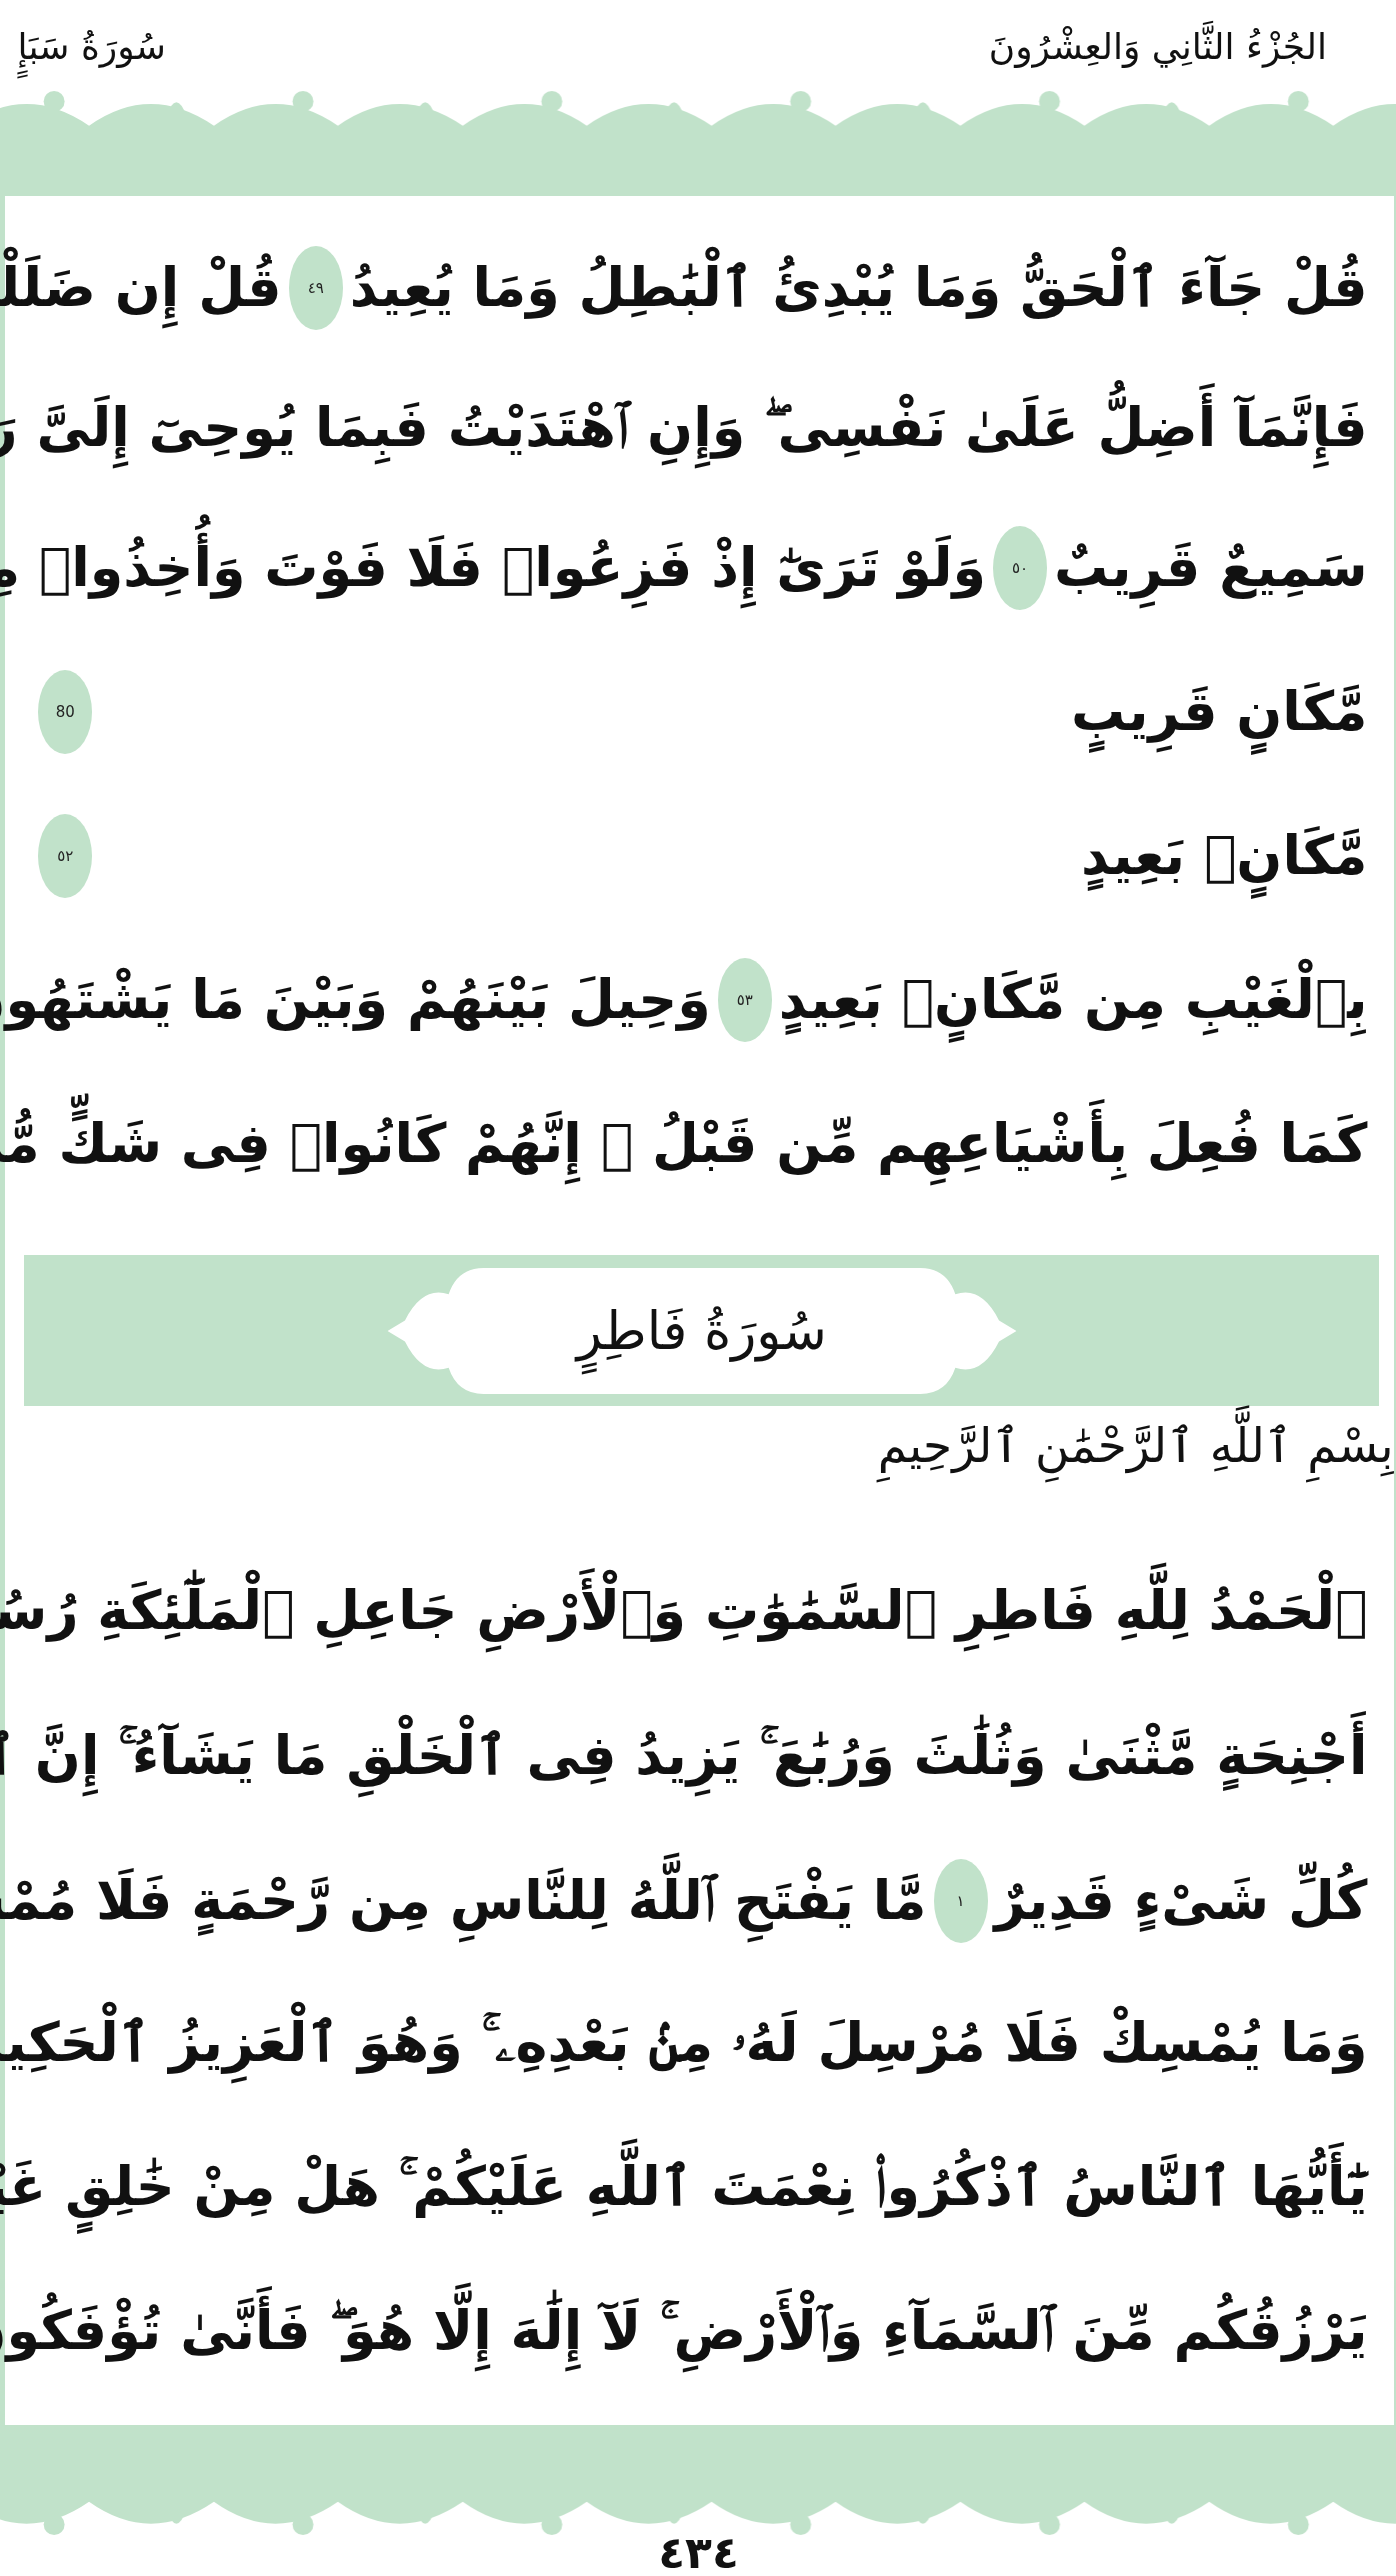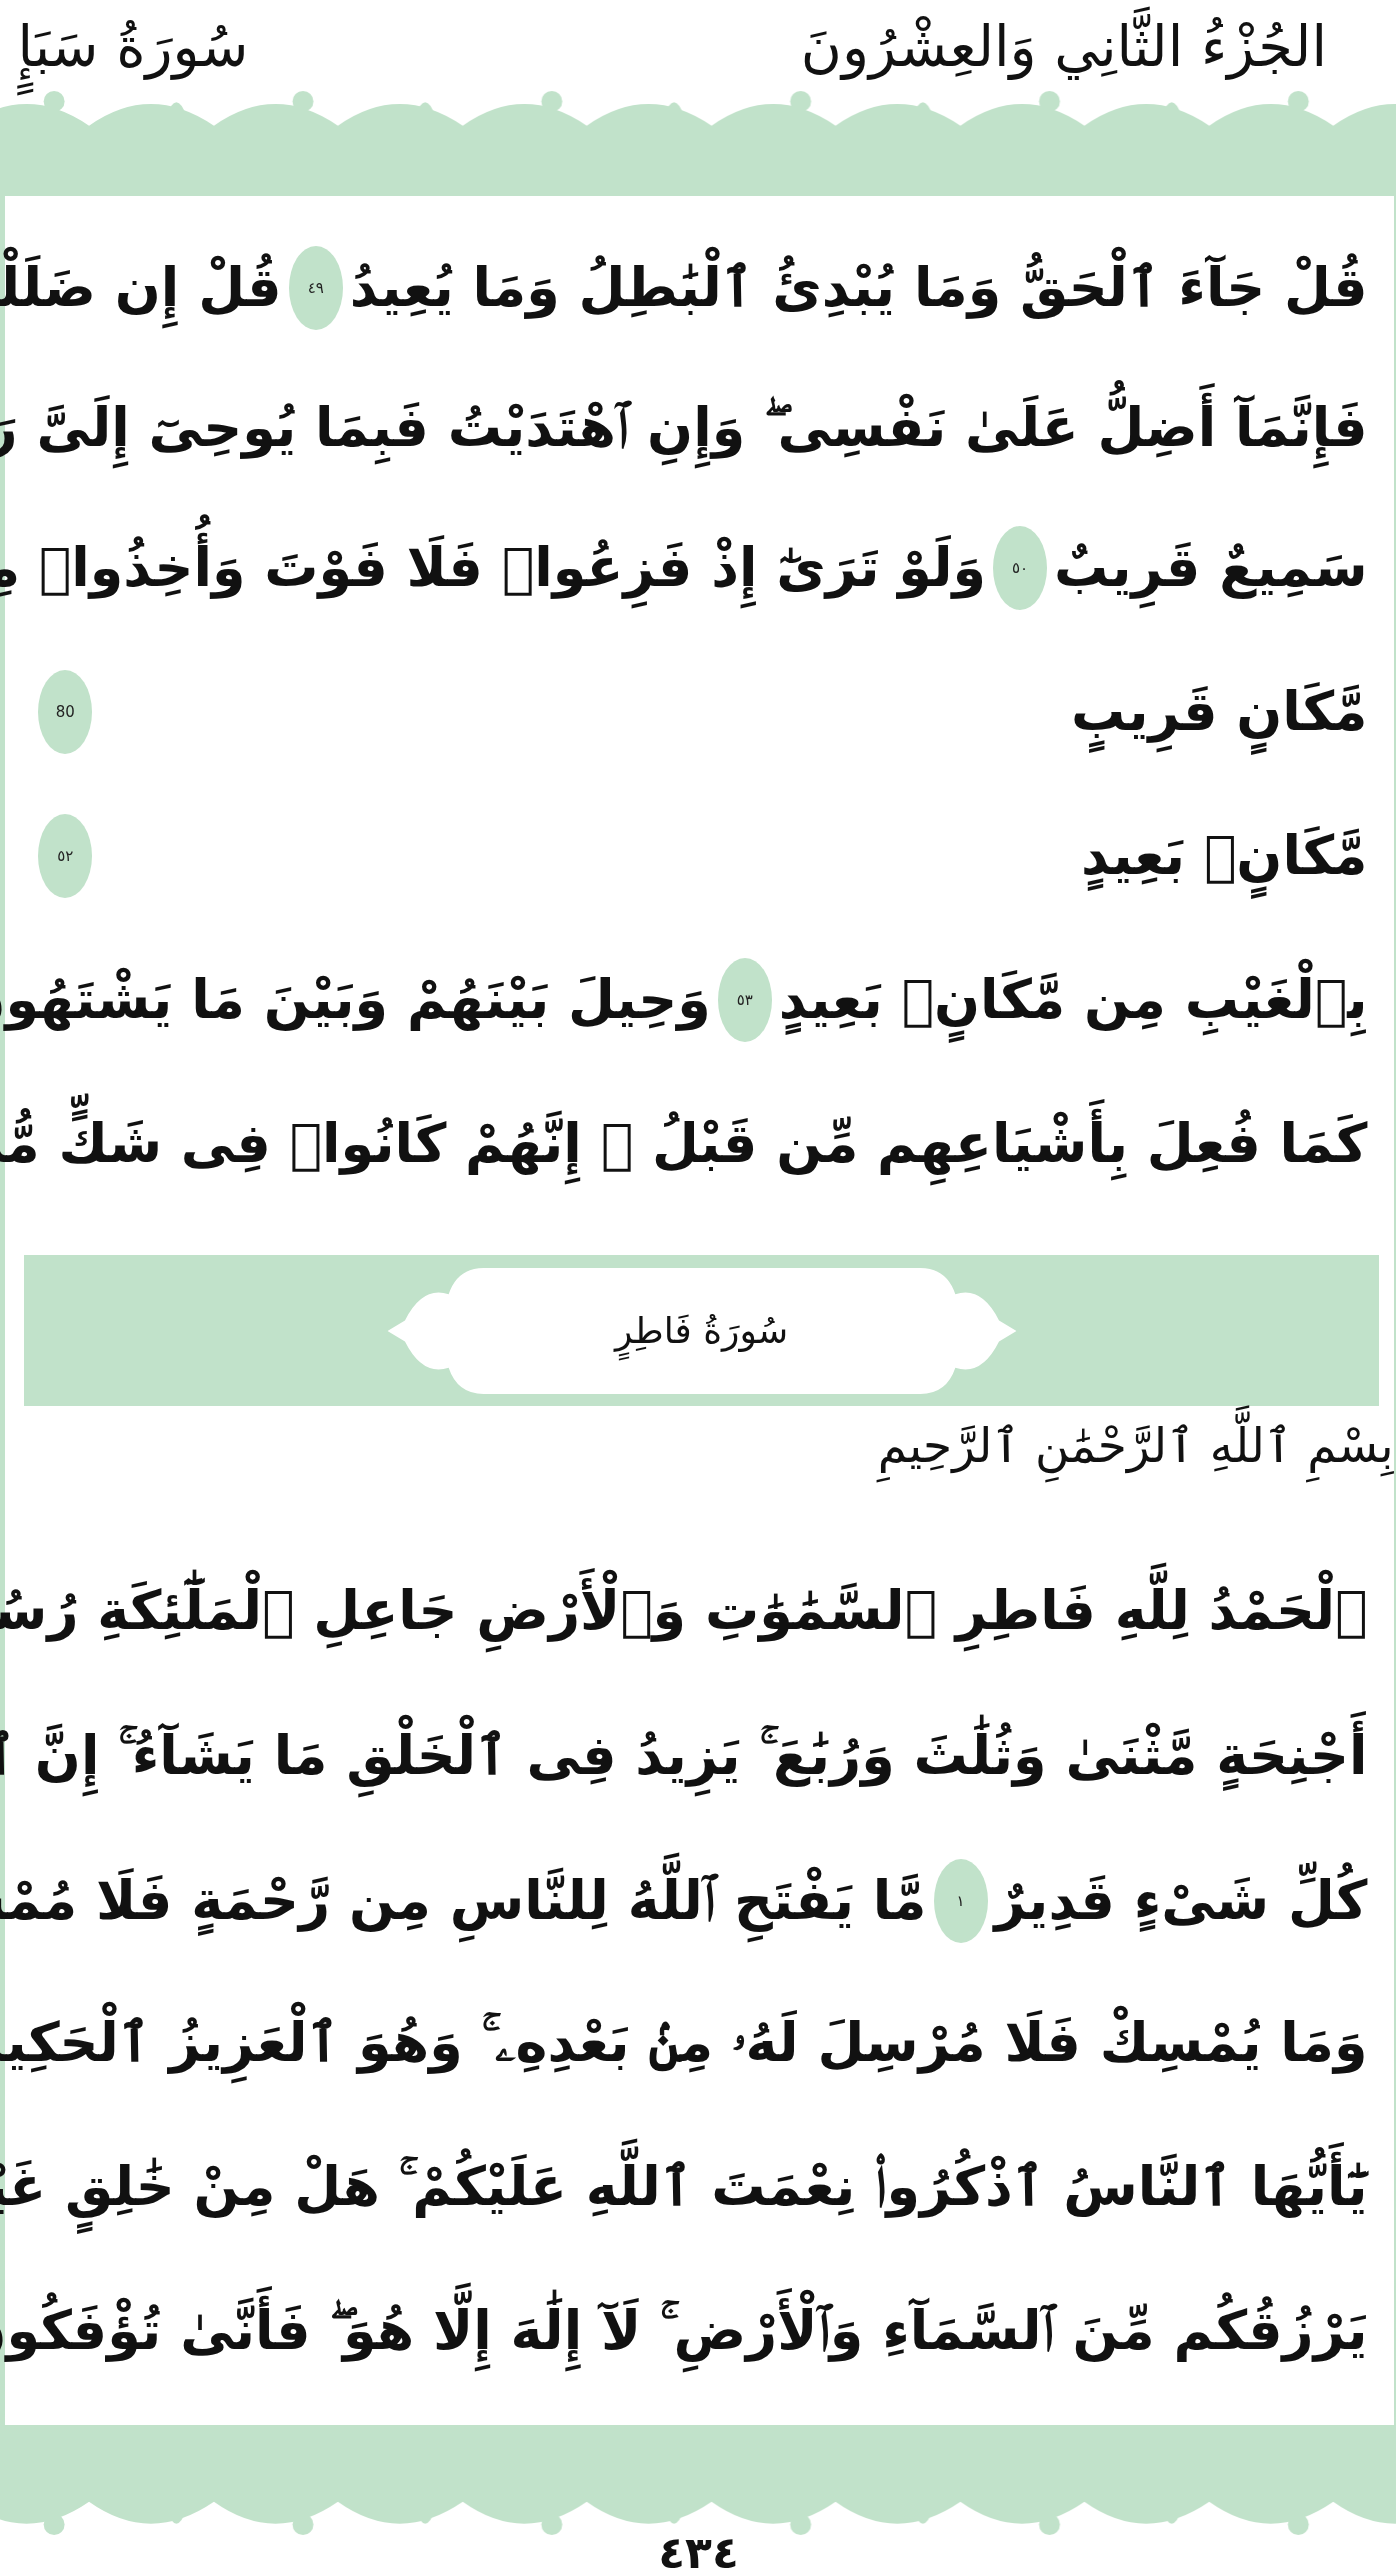--- a/index.html
+++ b/index.html
@@ -1,35 +1,35 @@
 <!DOCTYPE html>
 <html style="font-size:14px"><head>
 <meta charset="utf-8">
 <style>
   html, body { margin:0; padding:0; background:#ffffff; }
   body { width:1397px; height:2576px; position:relative; overflow:hidden;
          font-family:"DejaVu Sans", sans-serif; color:#111; }
-  .hdr { position:absolute; top:15.7px; font-size:56px; line-height:61px; direction:rtl; }
+  .hdr { position:absolute; top:15.7px; font-size:36px; line-height:61px; direction:rtl; }
   .hdr-juz { right:70px; }
   .hdr-surah { left:17.5px; }
   .band-top { position:absolute; left:0; top:91px; width:1397px; height:106px; }
   .band-bottom { position:absolute; left:0; top:2425px; width:1397px; height:110px; }
   .frame { position:absolute; left:0; top:196px; width:1397px; height:2233px; background:#c1e2ca; }
   .panel { position:absolute; left:5.2px; top:0; right:3.5px; bottom:0; background:#fff; }
   .line { position:absolute; left:26px; right:26px; height:131px; direction:rtl;
           display:flex; align-items:center; justify-content:space-between;
           font-family:"DejaVu Sans", sans-serif; font-size:54px; font-weight:bold; white-space:nowrap; }
   .seg { display:inline-block; }
   .marker { display:inline-flex; align-items:center; justify-content:center; width:54px; height:84px;
             background:#c1e2ca; border-radius:50% / 50%; font-size:15px; font-weight:normal; color:#222; margin:0 7px;
             flex:0 0 auto; }
   .surah-band { position:absolute; left:19px; width:1355px; top:1059px; height:151px; background:#c1e2ca; }
   .surah-plate { position:absolute; left:50%; top:50%; transform:translate(-50%,-50%); width:629px; height:126px; }
   .surah-title { position:absolute; left:0; right:0; top:0; bottom:0; display:flex; align-items:center; justify-content:center;
-                 font-size:36px; direction:rtl; }
+                 font-size:52px; direction:rtl; }
   .bismillah { position:absolute; left:0; right:0; top:1222px; text-align:right; font-size:47px; direction:rtl; }
   .page-num { position:absolute; left:0; right:0; top:2527px; text-align:center; font-size:44px; font-weight:bold; direction:rtl; }
 </style>
 </head>
 <body>
 
 <div class="hdr hdr-juz">الجُزْءُ الثَّانِي وَالعِشْرُونَ</div>
 <div class="hdr hdr-surah">سُورَةُ سَبَإٍ</div>
 
 <svg class="band-top" viewBox="0 0 1600 122" preserveAspectRatio="none">

